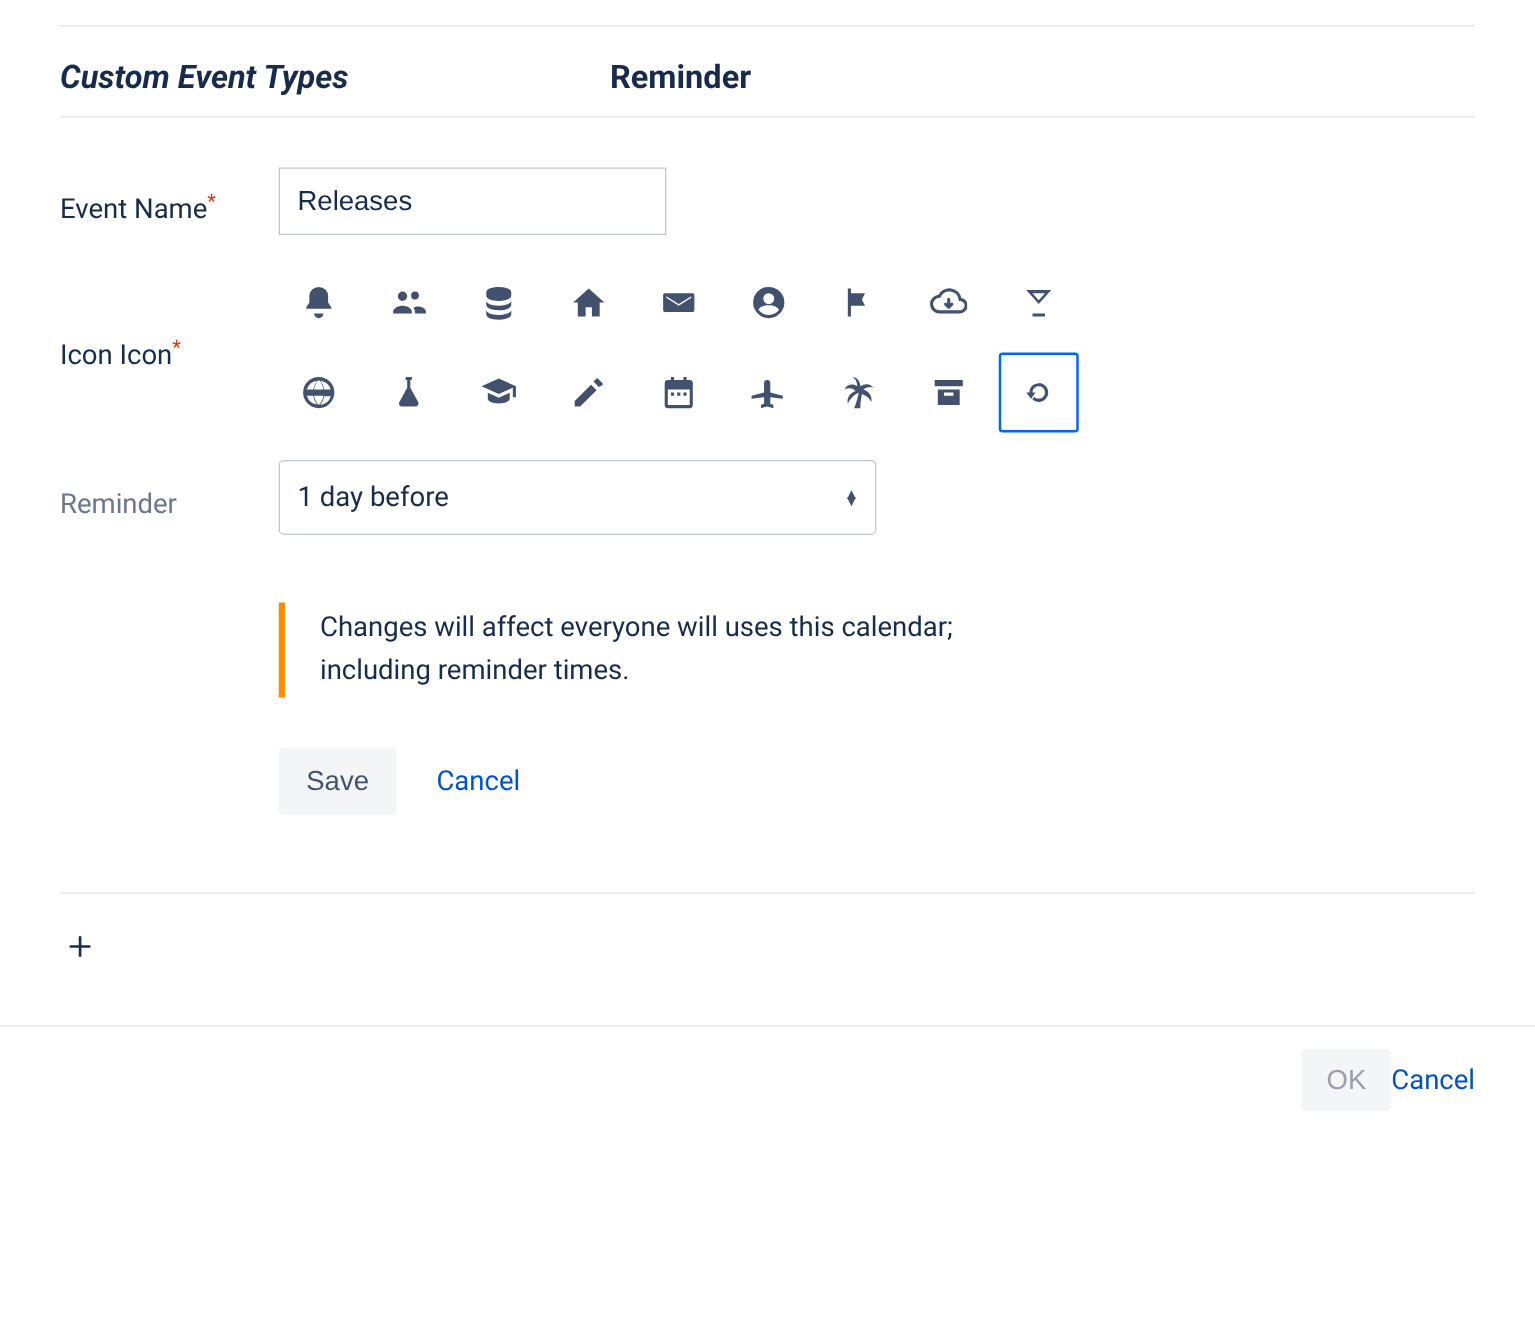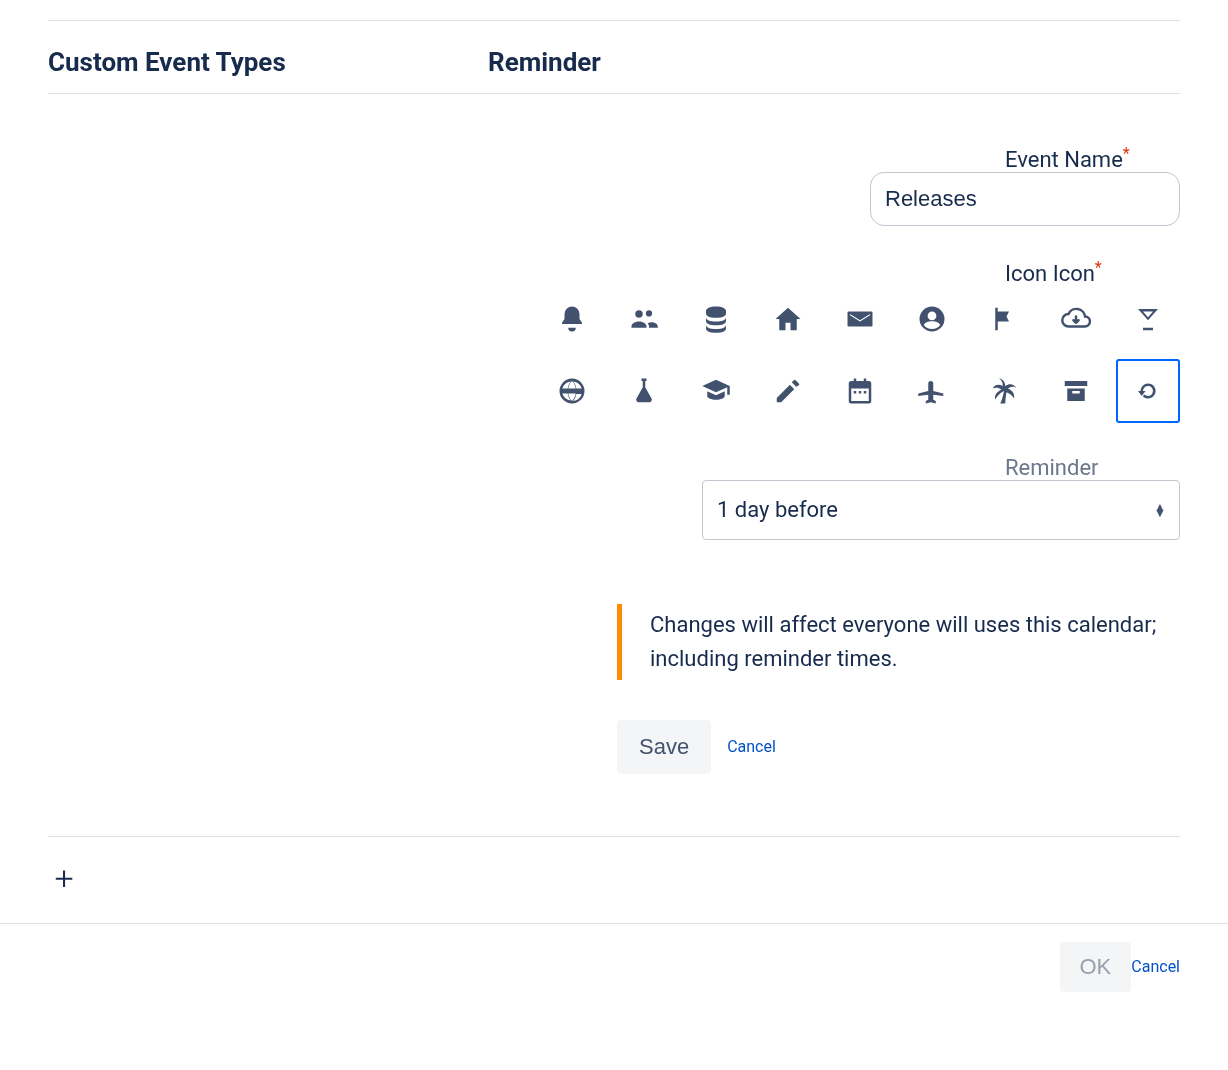--- a/index.html
+++ b/index.html
@@ -68,54 +68,54 @@
   }
   .section-heads {
     display: flex;
     padding: 16px 0;
     border-bottom: 1px solid var(--border);
   }
   .section-heads .col1 {
     font-size: 26px;
     font-weight: 700;
     width: 440px;
+    font-style: italic;
   }
   .section-heads .col2 {
     font-size: 26px;
     font-weight: 700;
   }
   .form {
     padding-top: 40px;
   }
   .row {
     display: flex;
-    align-items: flex-end;
+    align-items: center;
     margin-bottom: 22px;
-    flex-direction: column;
   }
   .label-col {
     width: 175px;
     flex-shrink: 0;
     font-size: 22px;
     padding-top: 10px;
   }
   .label-col .req {
     color: var(--req);
     font-size: 16px;
     vertical-align: super;
   }
   .label-col.muted { color: var(--muted); }
   .field-col { flex: 1; }
   input[type=text] {
     width: 310px;
     height: 54px;
     font-size: 22px;
     padding: 0 14px;
     border: 1px solid #C1C7D0;
-    border-radius: 14px;
+    border-radius: 0;
     box-sizing: border-box;
     color: var(--text);
   }
   .icon-grid {
     display: flex;
     flex-wrap: wrap;
     gap: 8px;
     width: 640px;
   }
   .icon-cell {
@@ -166,36 +166,36 @@
   .warning-box {
     border-left: 5px solid var(--warn);
     padding: 4px 0 4px 28px;
     font-size: 22px;
     line-height: 1.55;
     width: 530px;
     margin: 32px 0 40px 0;
   }
   .actions {
     display: flex;
-    gap: 16px;
+    gap: 32px;
     align-items: center;
     margin-bottom: 40px;
   }
   .btn-save {
     background: var(--btn-bg);
     border: none;
     border-radius: 4px;
     font-size: 22px;
     color: var(--icon);
     padding: 14px 22px;
     cursor: pointer;
   }
   .link-btn {
     color: var(--link);
-    font-size: 16px;
+    font-size: 22px;
     cursor: pointer;
   }
   .add-row {
     border-top: 1px solid var(--border);
     padding: 24px 0 30px 0;
     display: flex;
     align-items: center;
     gap: 18px;
     font-size: 23px;
     cursor: pointer;

